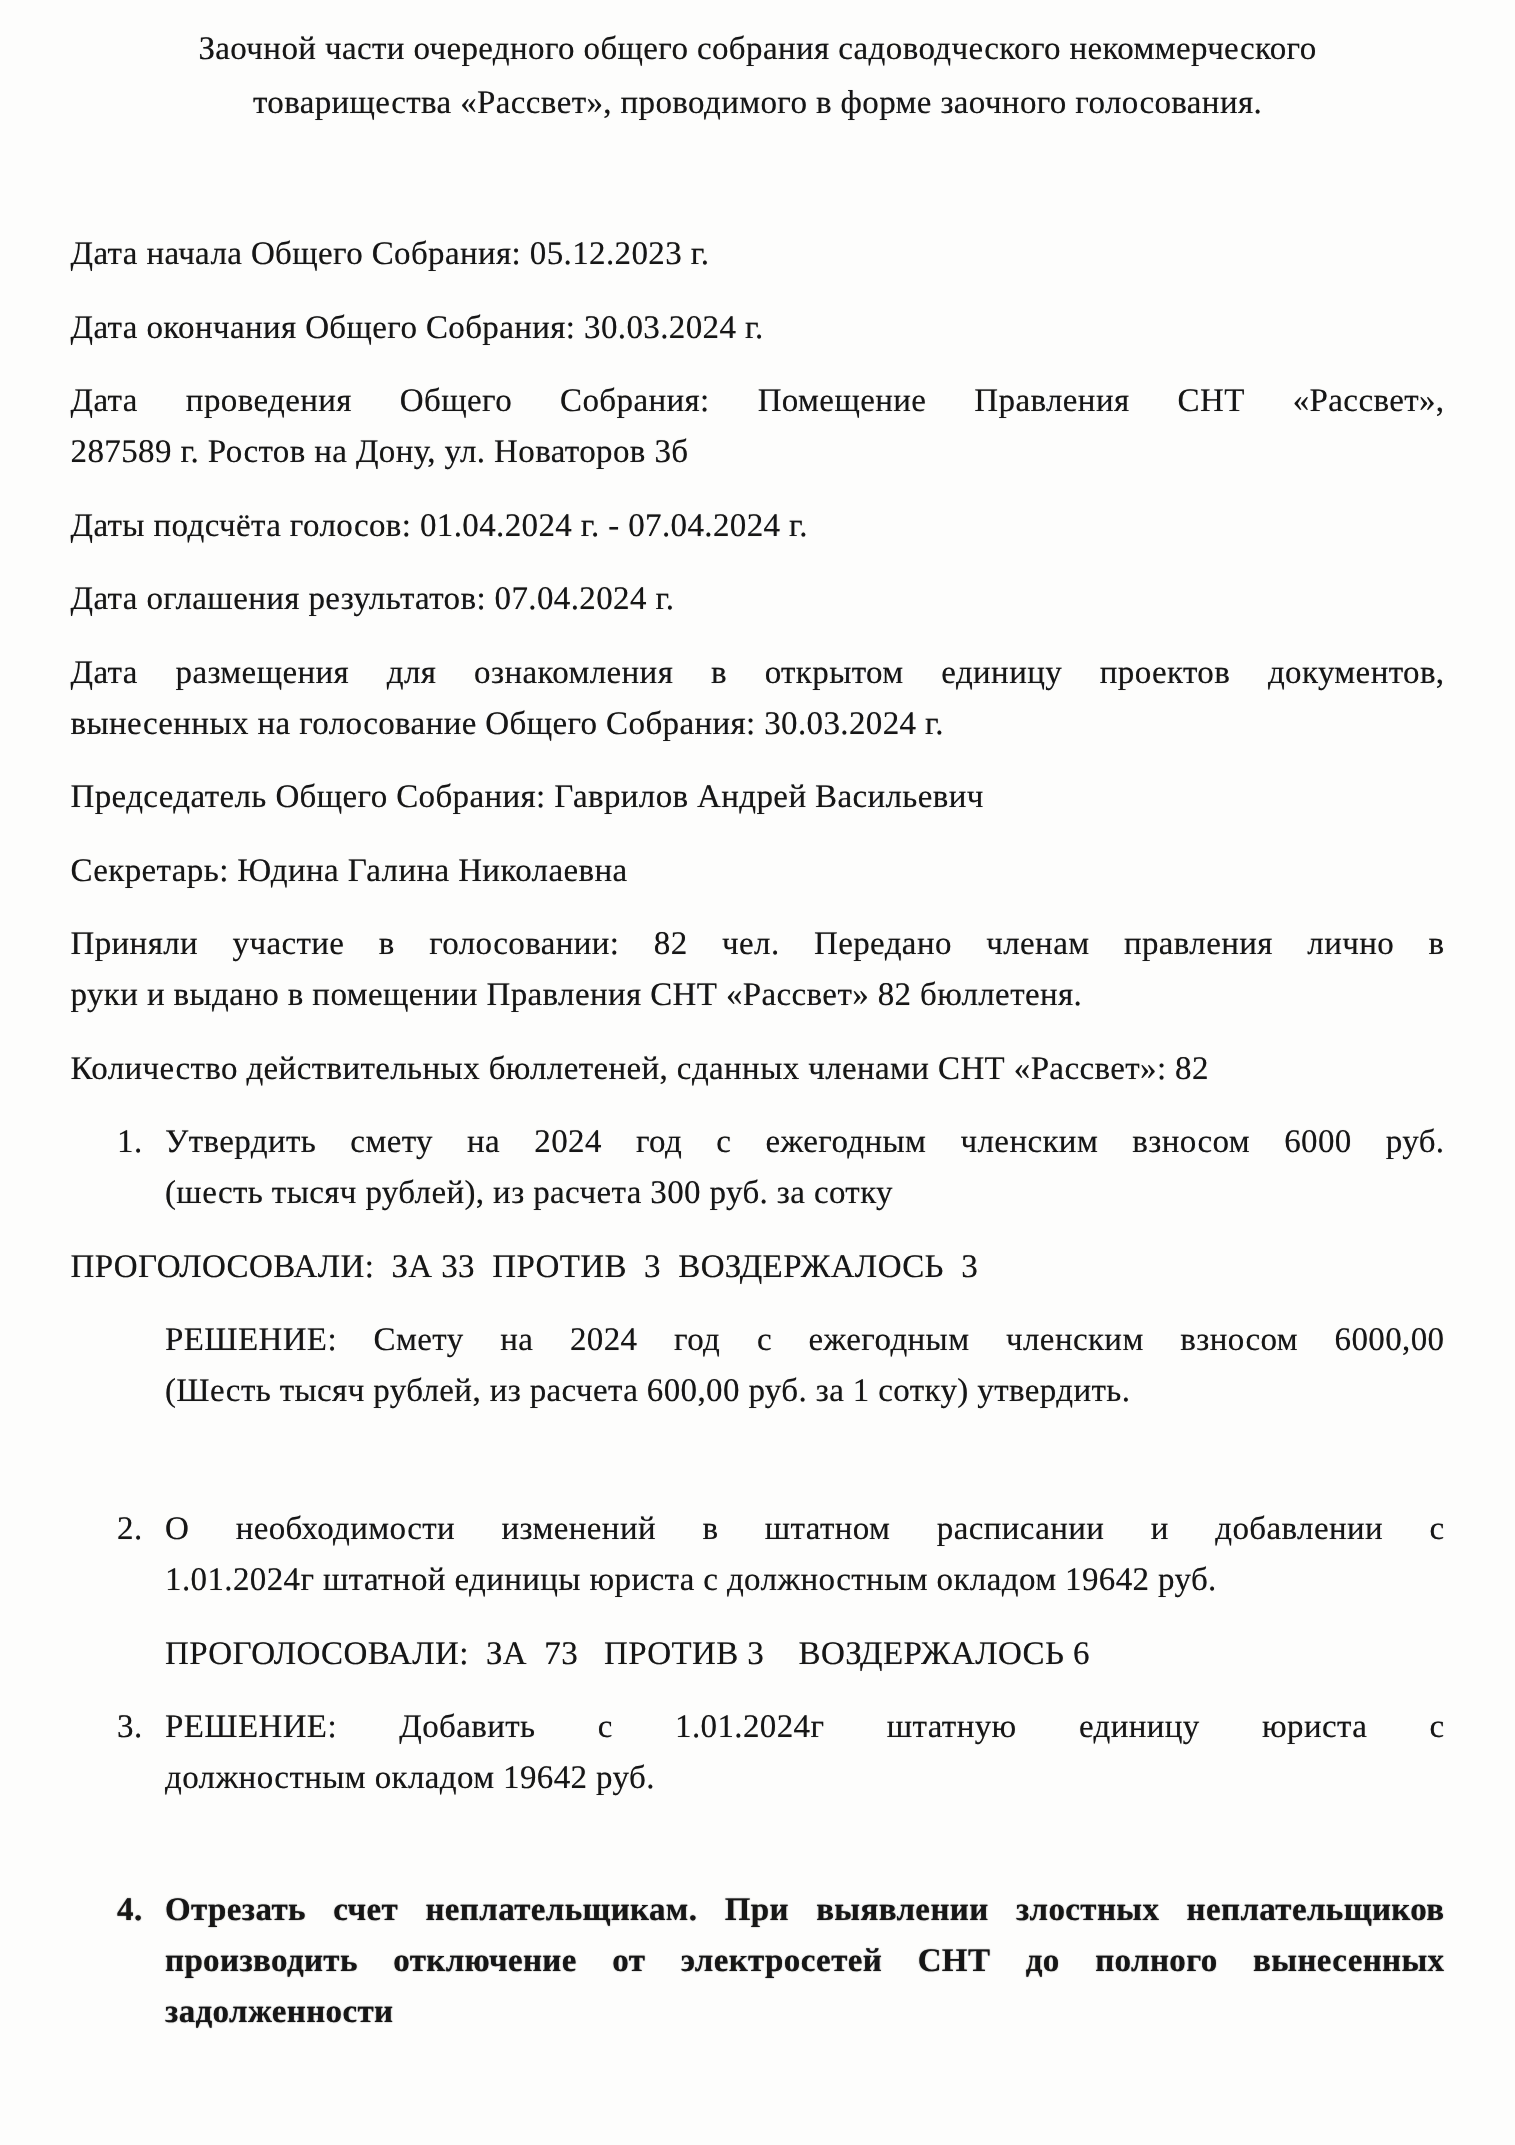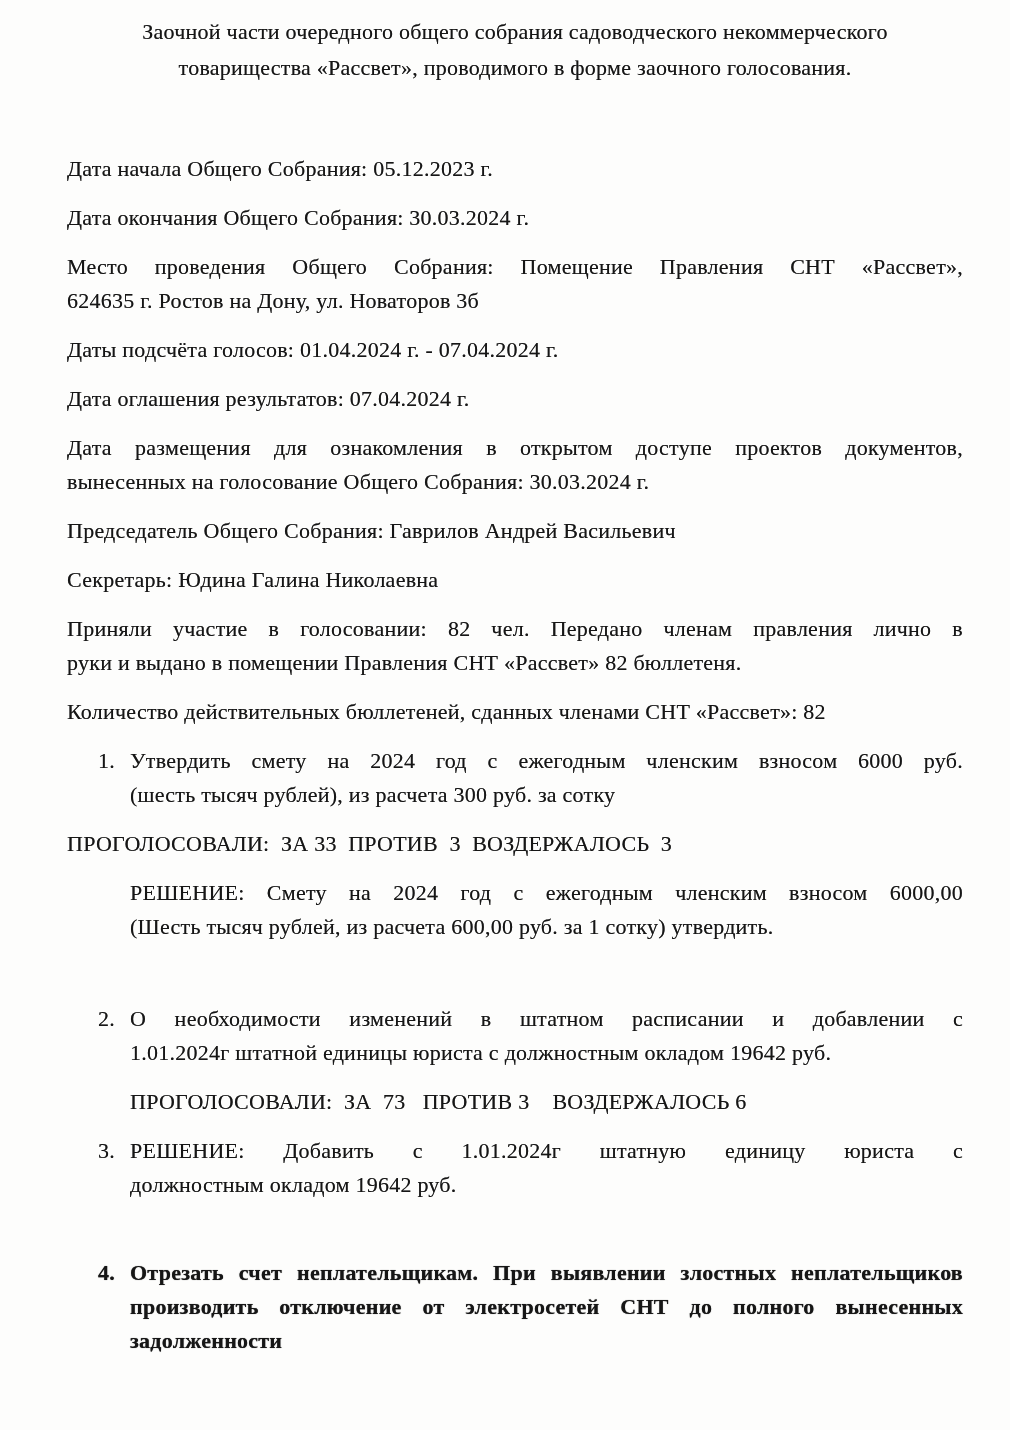--- a/index.html
+++ b/index.html
@@ -9,21 +9,21 @@
     height: 1430px;
     margin: 0 auto;
     background: #fdfdfc;
     color: #161616;
     font-family: "Liberation Serif", "DejaVu Serif", serif;
     font-size: 22px;
     letter-spacing: 0.25px;
     overflow: hidden;
     text-shadow: 0 0 0.45px rgba(0,0,0,0.55); 
   }
-  .content { padding: 0 47px; margin-left: 20px; }
+  .content { padding: 0 47px; }
   .doc-title {
     padding-top: 14px;
     text-align: center;
     line-height: 36px;
   }
   .p { margin: 15px 0 0 0; line-height: 34px; }
   .first { margin-top: 66px; }
   .jl { text-align: justify; text-align-last: justify; }
   .vote { white-space: pre-wrap; }
   .ind { margin-left: 63px; }
@@ -43,30 +43,30 @@
     <div class="doc-title">
       <div>Заочной части очередного общего собрания  садоводческого некоммерческого</div>
       <div>товарищества «Рассвет», проводимого в форме заочного голосования.</div>
     </div>
 
     <div class="p first">Дата начала Общего Собрания: 05.12.2023 г.</div>
 
     <div class="p">Дата окончания Общего Собрания: 30.03.2024 г.</div>
 
     <div class="p">
-      <div class="jl">Место проведения Общего Собрания: Помещение Правления СНТ «Рассвет»,</div>
-      <div>624635 г. Ростов на Дону, ул. Новаторов 3б</div>
+      <div class="jl">Дата проведения Общего Собрания: Помещение Правления СНТ «Рассвет»,</div>
+      <div>287589 г. Ростов на Дону, ул. Новаторов 3б</div>
     </div>
 
     <div class="p">Даты подсчёта голосов: 01.04.2024 г. - 07.04.2024 г.</div>
 
     <div class="p">Дата оглашения результатов: 07.04.2024 г.</div>
 
     <div class="p">
-      <div class="jl">Дата размещения для ознакомления в открытом доступе проектов документов,</div>
+      <div class="jl">Дата размещения для ознакомления в открытом единицу проектов документов,</div>
       <div>вынесенных на голосование Общего Собрания: 30.03.2024 г.</div>
     </div>
 
     <div class="p">Председатель Общего Собрания: Гаврилов Андрей Васильевич</div>
 
     <div class="p">Секретарь: Юдина Галина Николаевна</div>
 
     <div class="p">
       <div class="jl">Приняли участие в голосовании:  82 чел. Передано членам правления  лично в</div>
       <div>руки и выдано в помещении Правления СНТ «Рассвет»  82  бюллетеня.</div>

